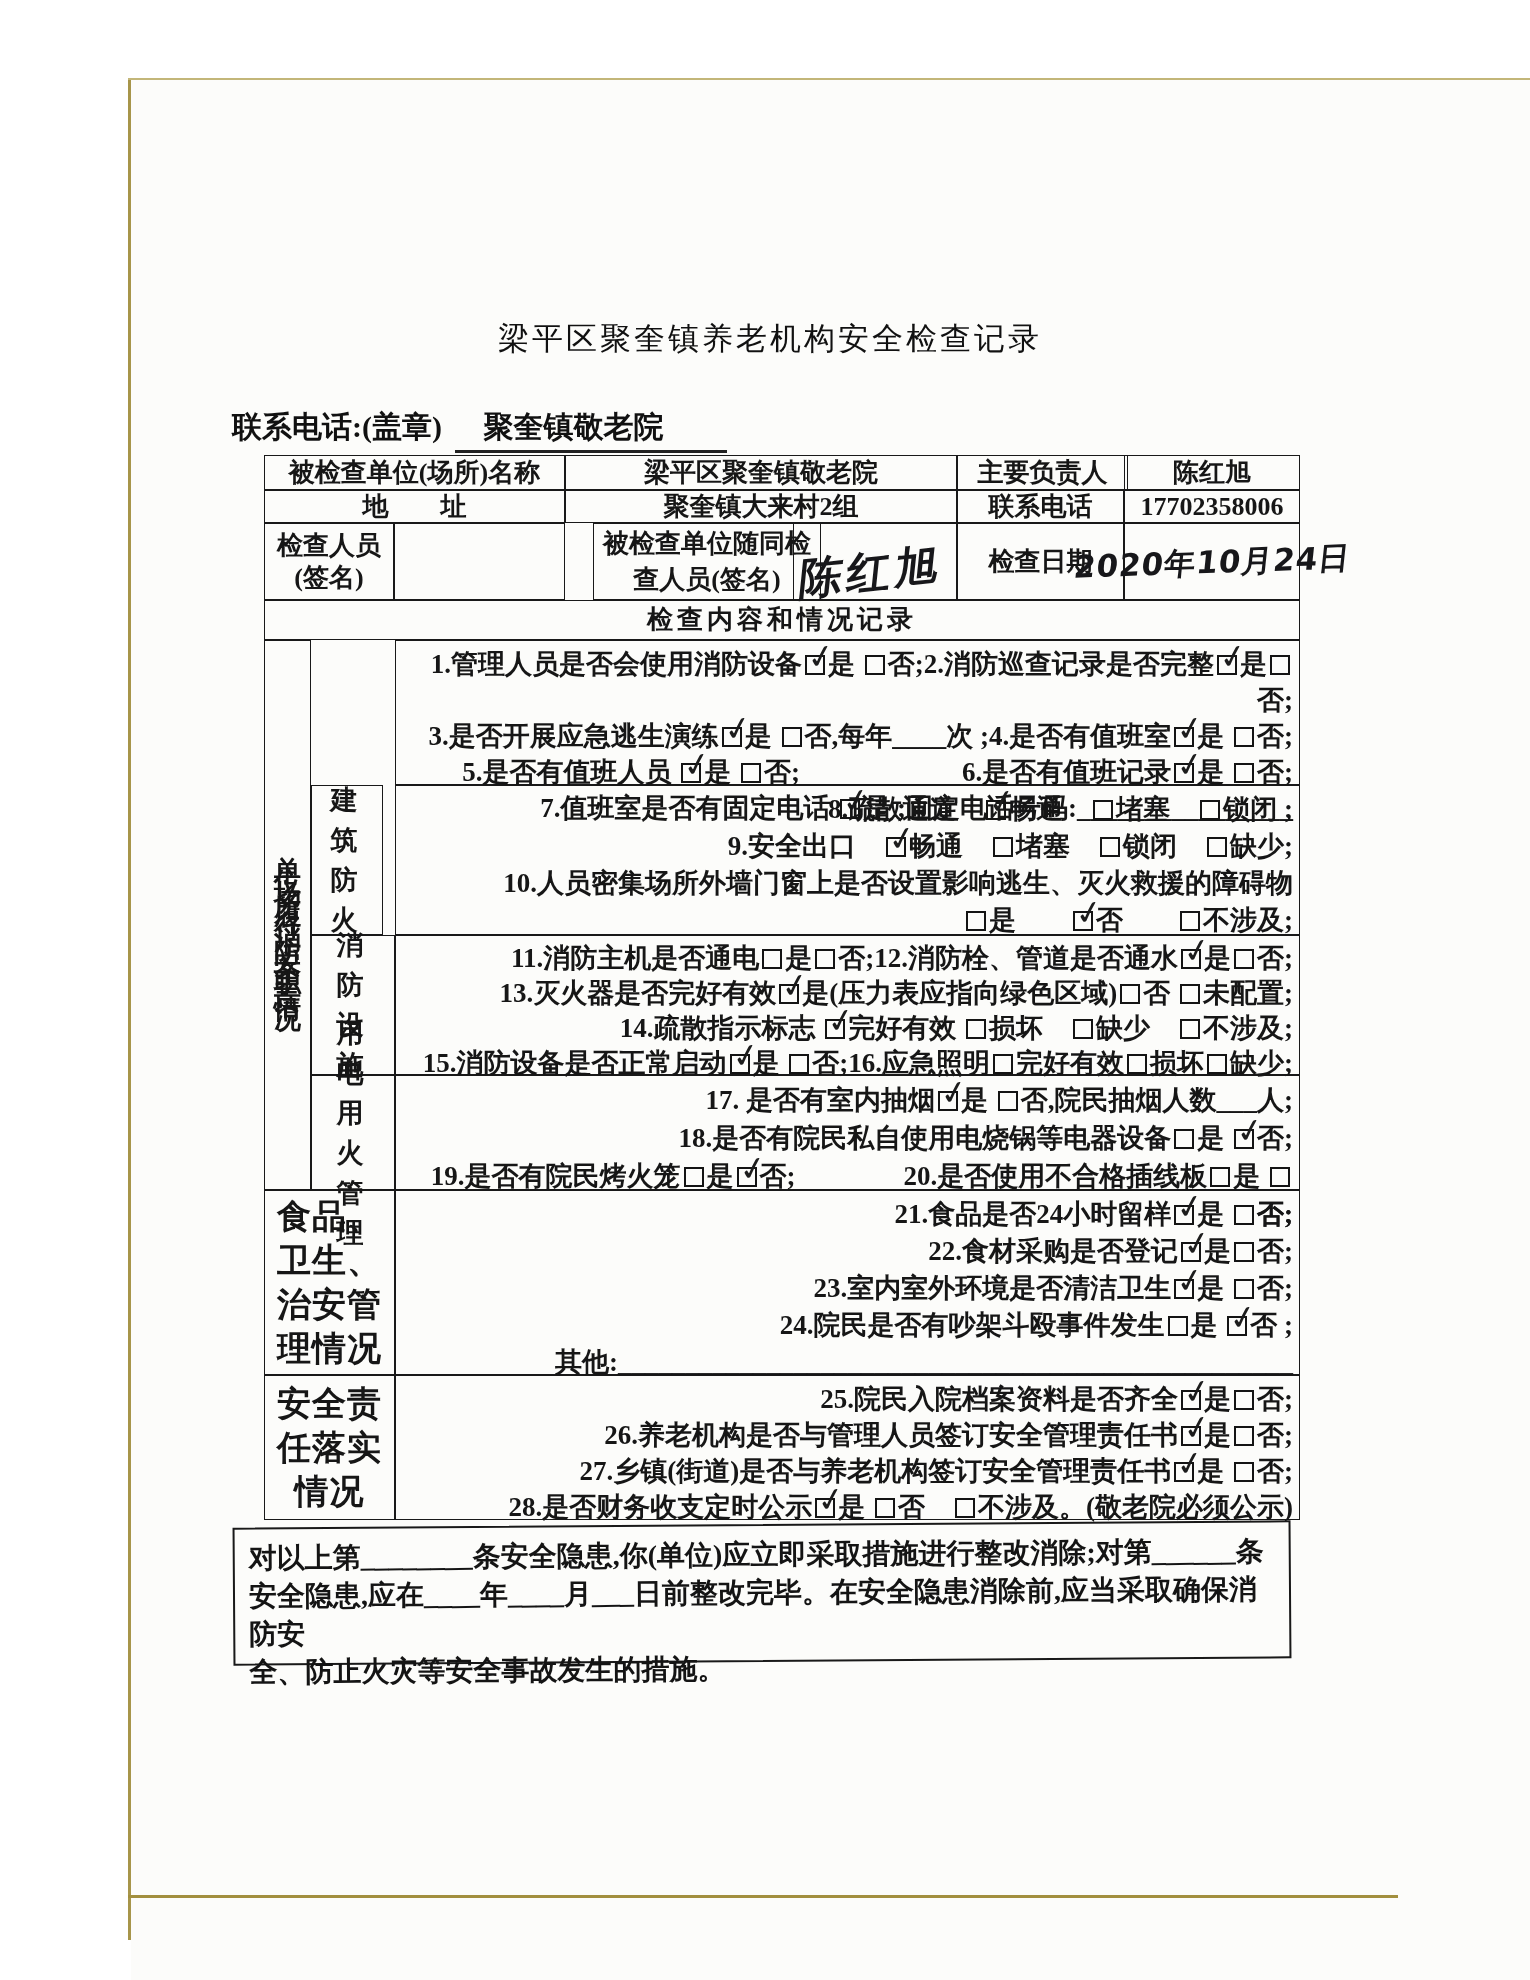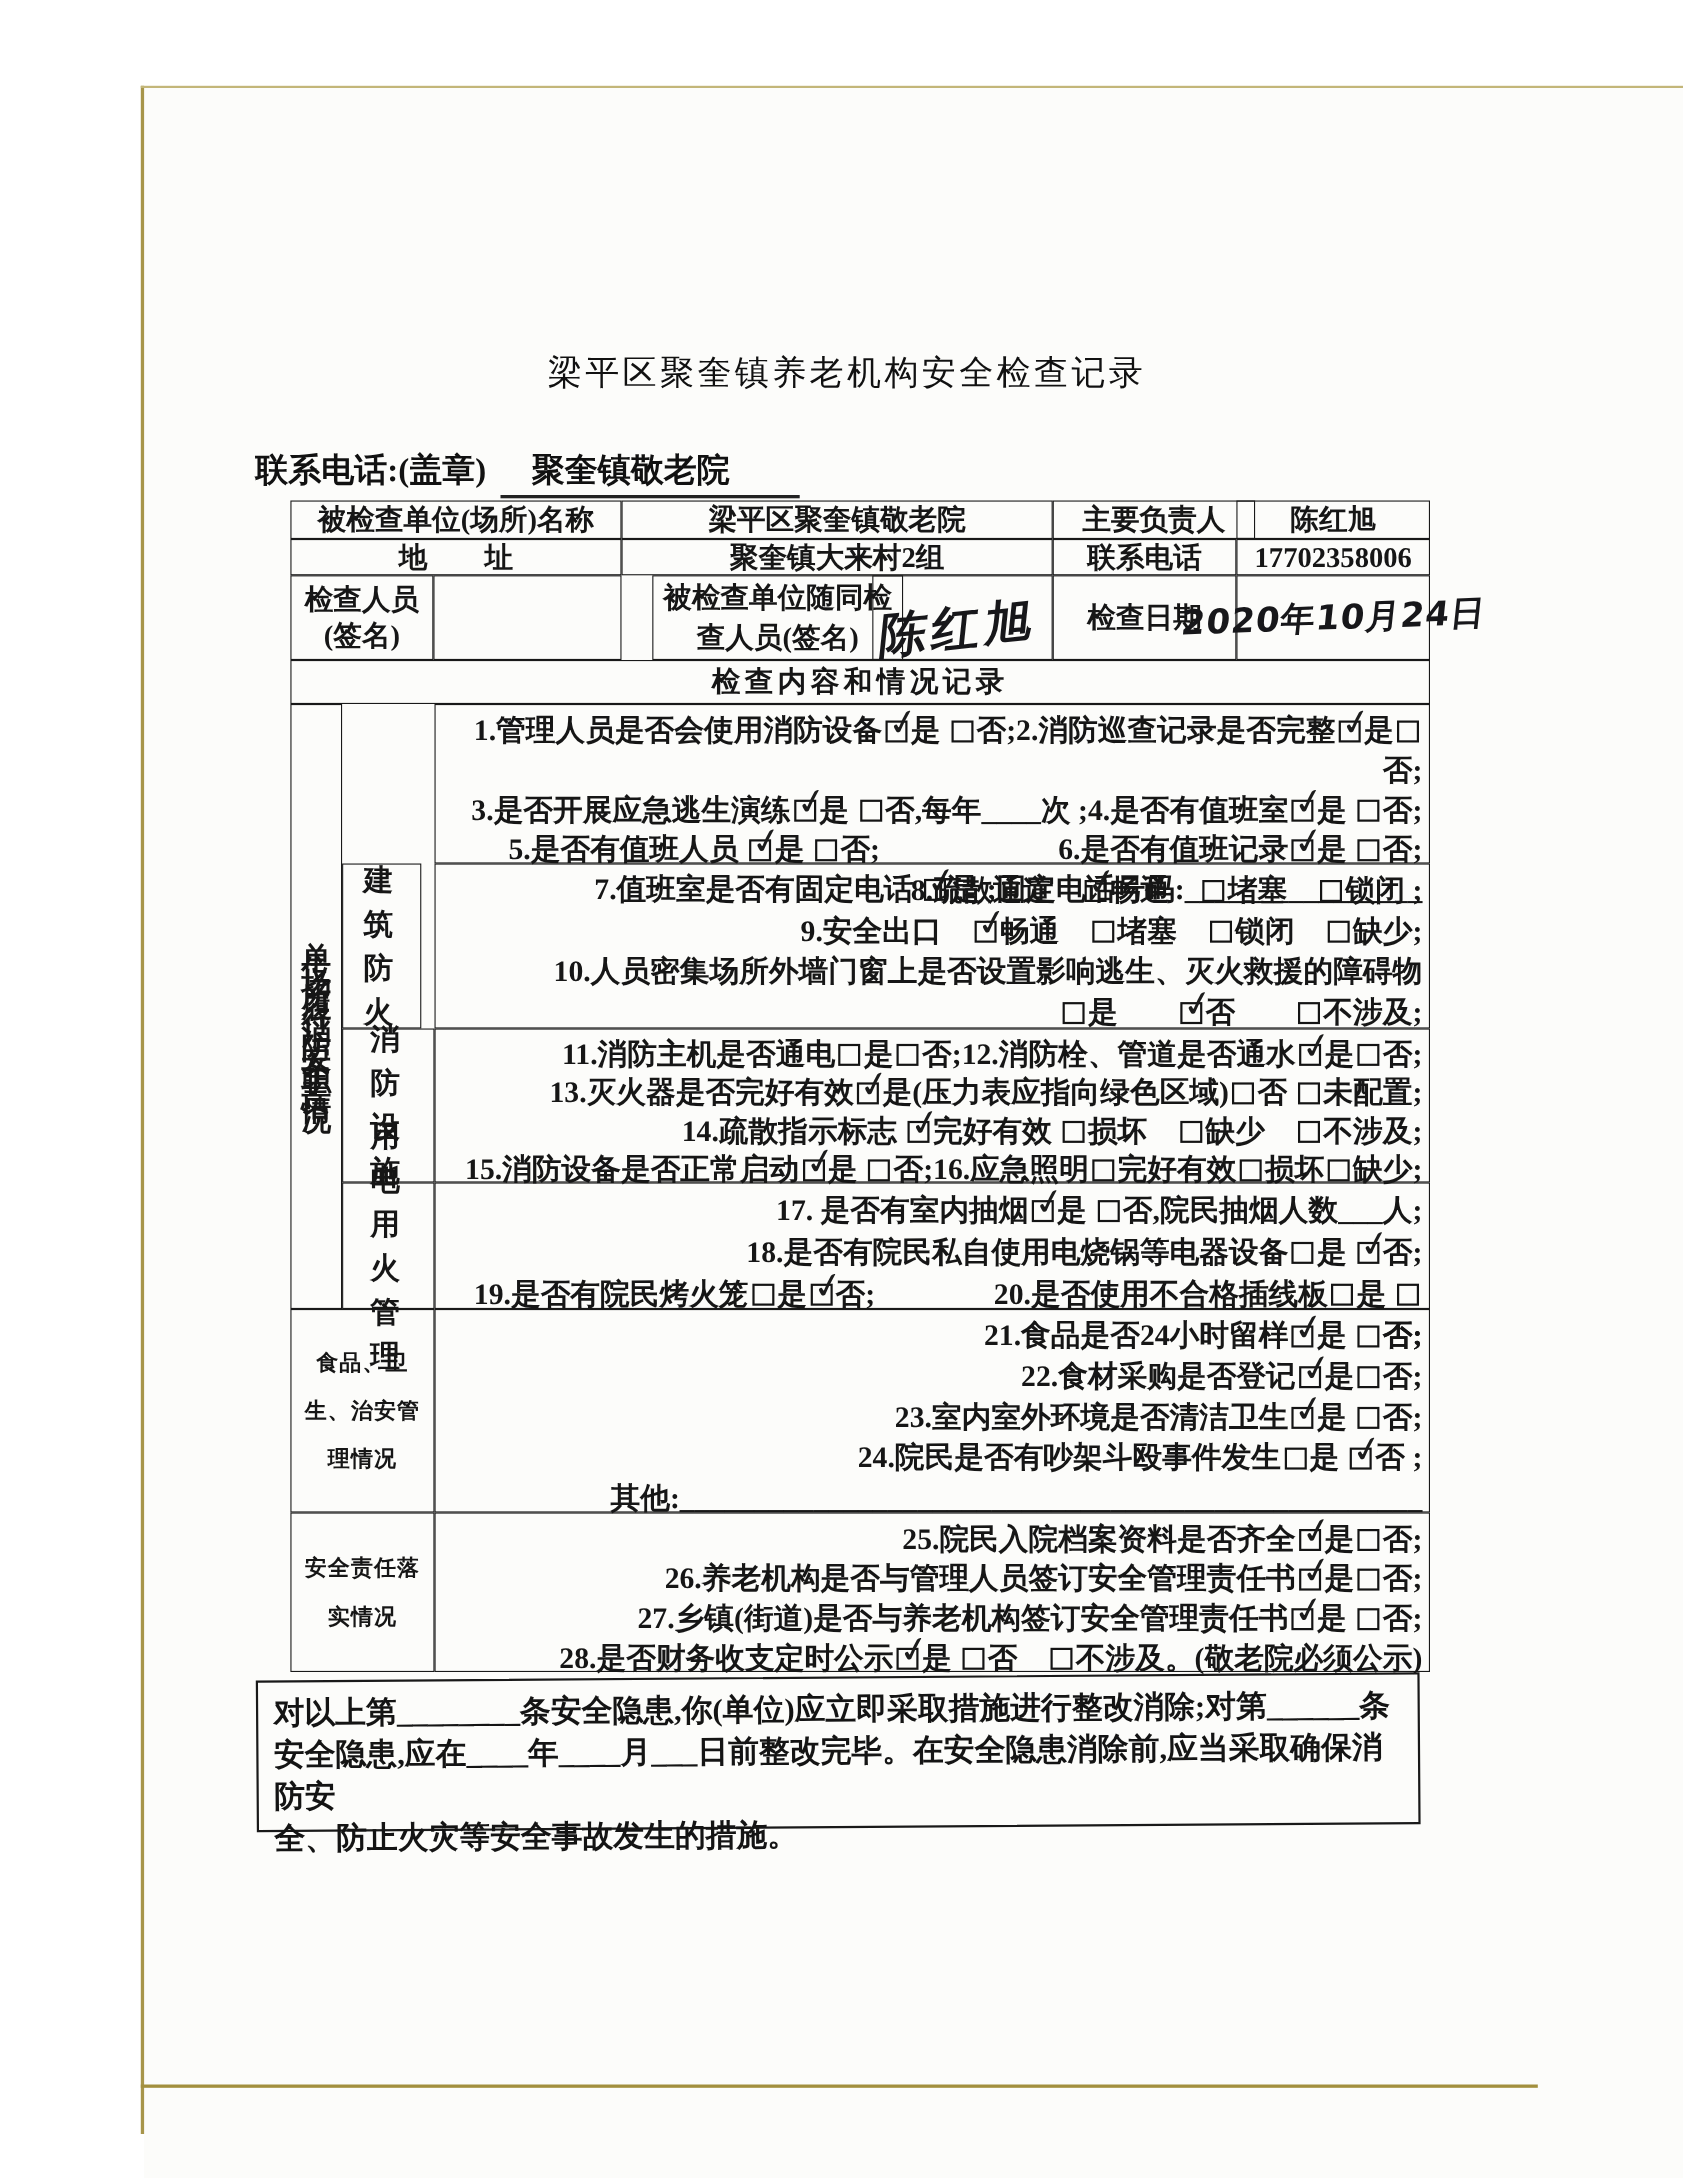--- a/index.html
+++ b/index.html
@@ -13,21 +13,21 @@
          font-size:31px;font-weight:normal;letter-spacing:3px;color:#111;}
   .stampline{position:absolute;left:232px;top:407px;font-size:30px;font-weight:bold;color:#111;}
   .stampline .u{display:inline-block;border-bottom:3px solid #222;padding:0 64px 2px 28px;margin-left:6px;}
   .tbl{position:absolute;left:264px;top:455px;width:1036px;height:1065px;}
   .cell{position:absolute;border:1.7px solid #191919;box-sizing:border-box;
         display:flex;align-items:center;justify-content:center;text-align:center;
         font-size:26px;font-weight:bold;line-height:32px;overflow:visible;}
   .cell.lines{display:block;text-align:right;padding:5px 6px 0 12px;font-size:27px;}
   .cell.vlab .vt{writing-mode:vertical-rl;text-orientation:upright;font-size:27px;letter-spacing:11.5px;}
   .cell.sublab{padding:0 9px;word-break:break-all;line-height:40px;letter-spacing:6px;font-size:27px;}
-  .cell.grplab{padding:12px 10px;word-break:break-all;line-height:44px;letter-spacing:1px;font-size:20px;}
+  .cell.grplab{padding:12px 10px;word-break:break-all;line-height:44px;letter-spacing:1px;font-size:34px;}
   .lh35{line-height:35px;} .lh36{line-height:36px;} .lh37{line-height:37px;} .lh38{line-height:38px;}
   .cb{display:inline-block;width:20px;height:20px;border:2.4px solid #141414;position:relative;
       vertical-align:-2px;margin:0 3px;box-sizing:border-box;}
   .cb.c i{position:absolute;left:0px;top:-17px;font-style:normal;font-size:33px;line-height:1;
           font-weight:bold;transform:rotate(-10deg);color:#1c1c1c;font-family:"DejaVu Sans",sans-serif;}
   .sp{display:inline-block;width:27px;}
   .hand{font-family:"DejaVu Sans",sans-serif;font-weight:bold;color:#17171a;}
   .sig{position:relative;top:10px;left:-4px;font-size:44px;transform:rotate(-6deg) skewX(-12deg);letter-spacing:4px;}
   .dat{font-size:31px;transform:rotate(-2deg) skewX(-8deg);letter-spacing:1px;white-space:nowrap;}
   .bottombox{position:absolute;left:233px;top:1524px;width:1058px;height:138px;
@@ -46,21 +46,21 @@
 
 <div class="stampline">
   <span>联系电话:(盖章)</span>
   <span class="u">聚奎镇敬老院</span>
 </div>
 
 <div class="tbl">
 
   <div class="cell" style="left:0;top:0;width:301px;height:35px;">被检查单位(场所)名称</div>
   <div class="cell" style="left:301px;top:0;width:392px;height:35px;">梁平区聚奎镇敬老院</div>
-  <div class="cell" style="left:693px;top:0;width:184px;height:35px;">主要负责人</div>
+  <div class="cell" style="left:693px;top:0;width:171px;height:35px;">主要负责人</div>
   <div class="cell" style="left:860px;top:0;width:176px;height:35px;">陈红旭</div>
 
   <div class="cell" style="left:0;top:35px;width:301px;height:33px;">地　　址</div>
   <div class="cell" style="left:301px;top:35px;width:392px;height:33px;">聚奎镇大来村2组</div>
   <div class="cell" style="left:693px;top:35px;width:167px;height:33px;">联系电话</div>
   <div class="cell" style="left:860px;top:35px;width:176px;height:33px;">17702358006</div>
 
   <div class="cell" style="left:0;top:68px;width:130px;height:77px;padding:0 8px;word-break:break-all;">检查人员(签名)</div>
   <div class="cell" style="left:130px;top:68px;width:171px;height:77px;"></div>
   <div class="cell" style="left:301px;top:68px;width:228px;height:77px;padding:0 8px;word-break:break-all;line-height:36px;margin-left:28px;">被检查单位随同检查人员(签名)</div>

